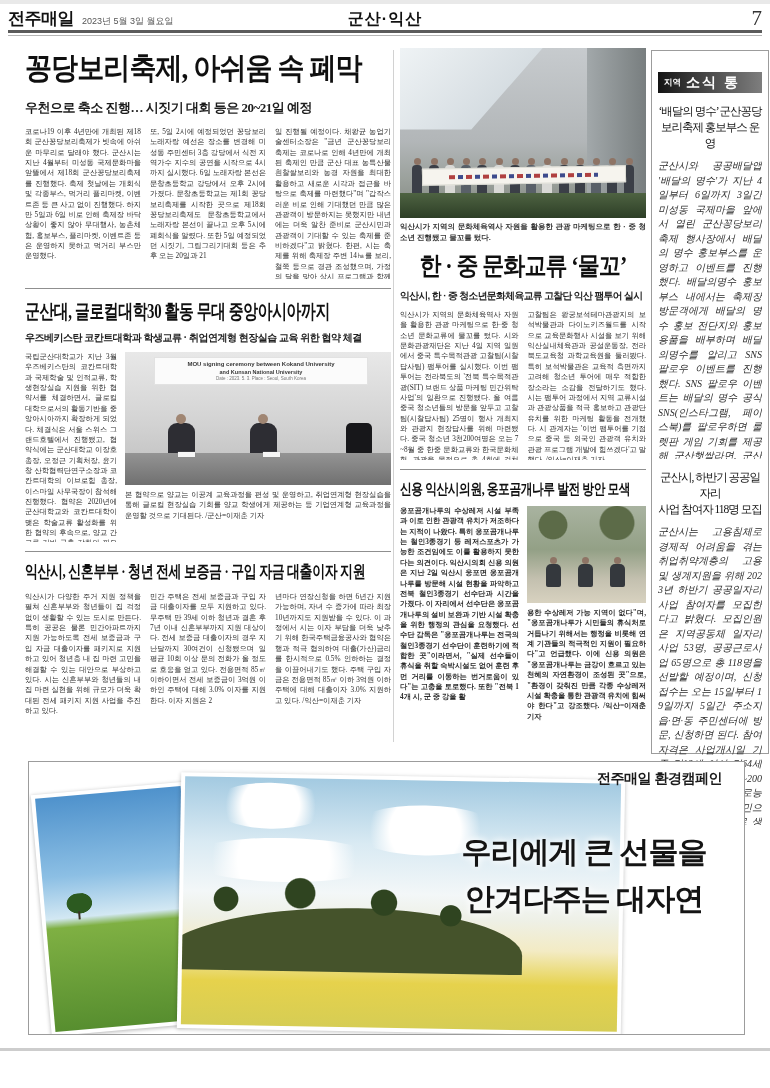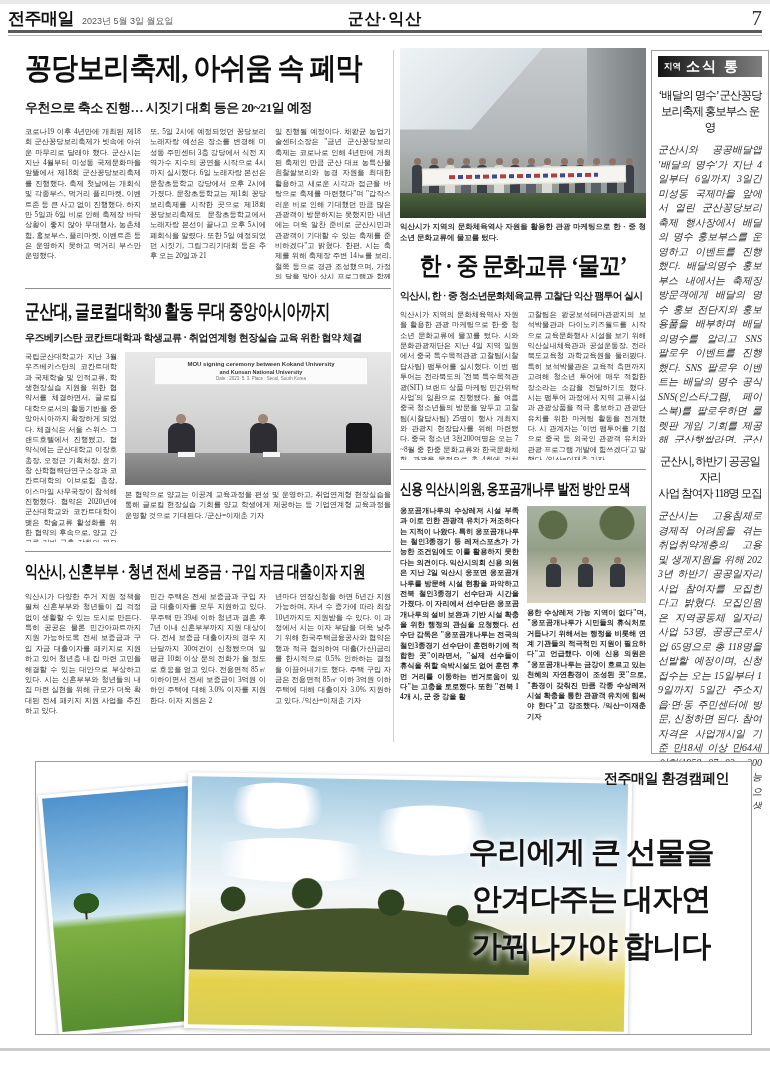--- a/index.html
+++ b/index.html
@@ -88,33 +88,33 @@
   .a5-c2{flex:1;}
   .a5-lower{margin-top:5px;height:148px;}
   .photoC{position:relative;height:97px;overflow:hidden;
           background:linear-gradient(180deg,#a9b3a0 0%,#93a086 45%,#c3c0af 75%,#d8d2c0 100%);}
   .pc-leaf{position:absolute;border-radius:50%;background:radial-gradient(circle,#5c6b48 55%,transparent 60%);}
   .pc-man{position:absolute;bottom:16px;width:15px;height:23px;background:#34383d;border-radius:5px 5px 2px 2px;}
   .pc-man::before{content:"";position:absolute;top:-7px;left:4px;width:7px;height:7px;border-radius:50%;background:#8e7465;}
 
   
   .sidebar{position:absolute;left:651px;top:46px;width:118px;height:704px;box-sizing:border-box;
-           border:1px solid #9c9c9c;background:#fff;padding:5px 6px;}
+           border:1px solid #9c9c9c;background:#fff;padding:21px 6px;}
   .sb-header{height:21px;background:linear-gradient(90deg,#141414,#3c3c3c 35%,#7e7e7e);
              display:flex;align-items:center;gap:5px;padding:0 6px;}
   .sb-tag{color:#fff;font:700 8.5px "Liberation Sans",sans-serif;}
   .sb-title{color:#fff;font:800 14px "Liberation Sans",sans-serif;letter-spacing:2px;}
   .sb-item-title{margin-top:10px;font-size:11.5px;line-height:16px;font-weight:400;color:#111;
                  text-align:center;letter-spacing:-1px;}
   .sb-body{margin-top:8px;font-size:10px;line-height:1.45;text-align:justify;word-break:break-all;color:#2b2b2b;overflow:hidden;font-style:italic;}
   .sb-body.first{height:300px;}
   .sb-body.second{height:300px;}
 
   
-  .campaign{position:absolute;left:35px;top:757px;width:717px;height:274px;box-sizing:border-box;
+  .campaign{position:absolute;left:28px;top:757px;width:717px;height:274px;box-sizing:border-box;
             border:1px solid #9c9c9c;background:#fff;overflow:hidden;}
   .camp-label{position:absolute;right:22px;top:7px;font:700 14px/18px "Liberation Sans",sans-serif;
               color:#1a1a1a;letter-spacing:-.5px;z-index:6;}
   .photoL{position:absolute;left:12px;top:26px;width:146px;height:234px;background:#fff;padding:4px;
           box-shadow:0 1px 4px rgba(0,0,0,.3);transform:rotate(-5deg);z-index:1;}
   .pl-img{position:relative;width:100%;height:100%;overflow:hidden;
           background:linear-gradient(180deg,#4f92cc 0%,#8cbfe4 34%,#d3e8f3 52%,#7fb043 56%,#578e2f 100%);}
   .pl-tree{position:absolute;left:14%;top:42%;width:30px;height:22px;
            background:radial-gradient(ellipse at 50% 45%,#2c5a20 58%,transparent 62%);}
   .pl-tree::after{content:"";position:absolute;left:13px;top:18px;width:2px;height:8px;background:#3d3325;}
@@ -208,21 +208,21 @@
           <i></i>
           <i></i>
           <i></i>
           <i></i>
           <i></i>
       </div>
       <div class="pa-banner">
           <b></b>
         </div>
     </div>
-    <div class="caption">익산시가 지역의 문화체육역사 자원을 활용한 관광 마케팅으로 한 · 중 청소년 문화교류에 물꼬를 텄다.</div>
+    <div class="caption">익산시가 지역의 문화체육역사 자원을 활용한 관광 마케팅으로 한 · 중 청소년 진행됐고 물꼬를 텄다.</div>
     <div class="a4-head">한 · 중 문화교류 ‘물꼬’</div>
     <div class="a4-sub">익산시, 한 · 중 청소년문화체육교류 고찰단 익산 팸투어 실시</div>
     <div class="a4-body cols">
       <div class="bt">익산시가 지역의 문화체육역사 자원을 활용한 관광 마케팅으로 한·중 청소년 문화교류에 물꼬를 텄다. 시와 문화관광재단은 지난 4일 지역 일원에서 중국 특수목적관광 고찰팀(시찰답사팀) 팸투어를 실시했다. 이번 팸투어는 전라북도의 '전북 특수목적관광(SIT) 브랜드 상품 마케팅 민간위탁사업'의 일환으로 진행됐다. 올 여름 중국 청소년들의 방문을 앞두고 고찰팀(시찰답사팀) 25명이 행사 개최지와 관광지 현장답사를 위해 마련됐다. 중국 청소년 3천200여명은 오는 7~8월 중 한중 문화교류와 한국문화체험, 관광을 목적으로 총 4회에 걸쳐 전라북도를 방문할 예정이다.</div>
       <div class="bt">고찰팀은 왕궁보석테마관광지의 보석박물관과 다이노키즈월드를 시작으로 교육문화행사 시설을 보기 위해 익산실내체육관과 공설운동장, 전라북도교육청 과학교육원을 둘러봤다. 특히 보석박물관은 교육적 측면까지 고려해 청소년 투어에 매우 적합한 장소라는 소감을 전달하기도 했다. 시는 팸투어 과정에서 지역 교류시설과 관광상품을 적극 홍보하고 관광단 유치를 위한 마케팅 활동을 전개했다. 시 관계자는 '이번 팸투어를 기점으로 중국 등 외국인 관광객 유치와 관광 프로그램 개발에 힘쓰겠다'고 말했다. /익산=이재춘 기자</div>
     </div>
     <hr class="hr">
     <div class="a5-head">신용 익산시의원, 옹포곰개나루 발전 방안 모색</div>
     <div class="a5-body">
       <div class="a5-c1 bt">옹포곰개나루의 수상레저 시설 부족과 이로 인한 관광객 유치가 저조하다는 지적이 나왔다. 특히 옹포곰개나루는 철인3종경기 등 레저스포츠가 가능한 조건임에도 이를 활용하지 못한다는 의견이다. 익산시의회 신용 의원은 지난 2일 익산시 웅포면 옹포곰개나루를 방문해 시설 현황을 파악하고 전북 철인3종경기 선수단과 시간을 가졌다. 이 자리에서 선수단은 옹포곰개나루의 설비 보완과 기반 시설 확충을 위한 행정의 관심을 요청했다. 선수단 감독은 "옹포곰개나루는 전국의 철인3종경기 선수단이 훈련하기에 적합한 곳"이라면서, "실제 선수들이 휴식을 취할 숙박시설도 없어 훈련 후 먼 거리를 이동하는 번거로움이 있다"는 고충을 토로했다. 또한 "전북 14개 시, 군 중 강을 활</div>
@@ -275,18 +275,17 @@
         <div class="pm-hill"></div>
         <span class="pm-tree" style="left:6%;top:44%;width:34px;height:26px;"></span>
         <span class="pm-tree" style="left:22%;top:40%;width:42px;height:32px;"></span>
         <span class="pm-tree" style="left:42%;top:44%;width:36px;height:28px;"></span>
         <span class="pm-tree" style="left:58%;top:50%;width:30px;height:22px;"></span>
       </div>
     </div>
     <div class="camp-text">
       <div>우리에게 큰 선물을</div>
       <div>안겨다주는 대자연</div>
-      <div>가꿔나가야 합니다</div>
     </div>
   </div>
 
   <div class="bottom-rule"></div>
 </div>
 
 </body></html>

